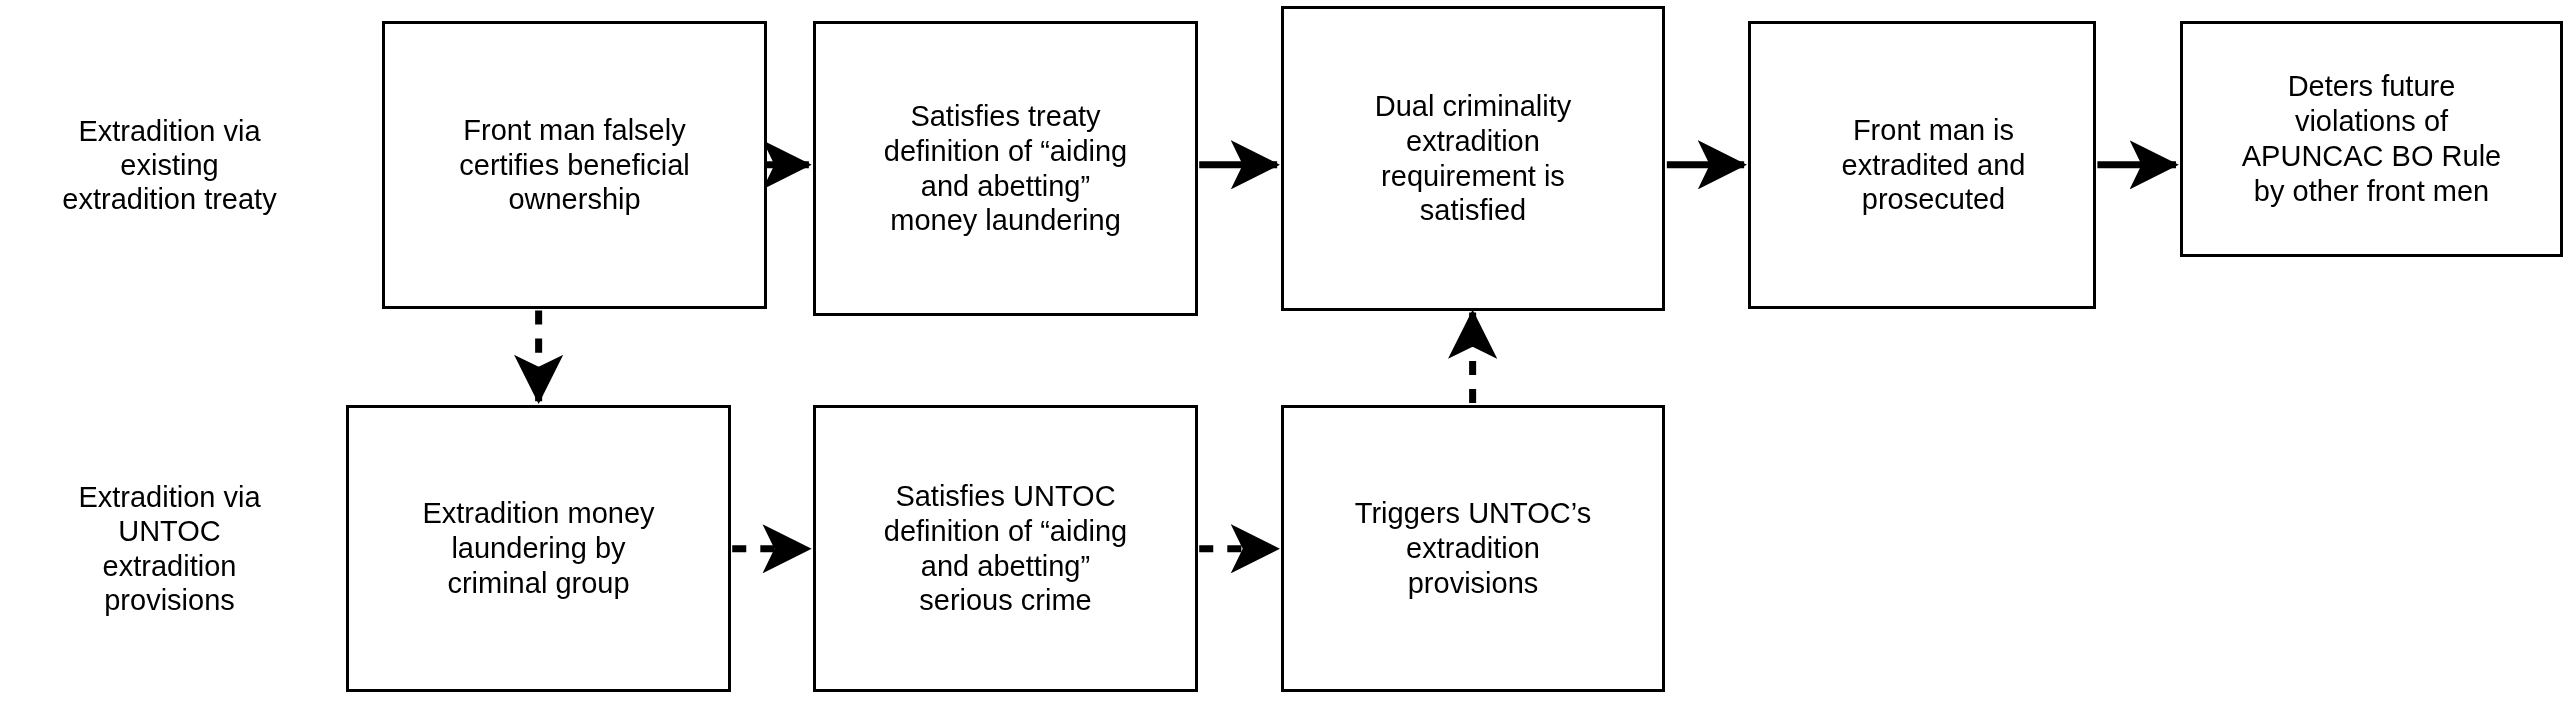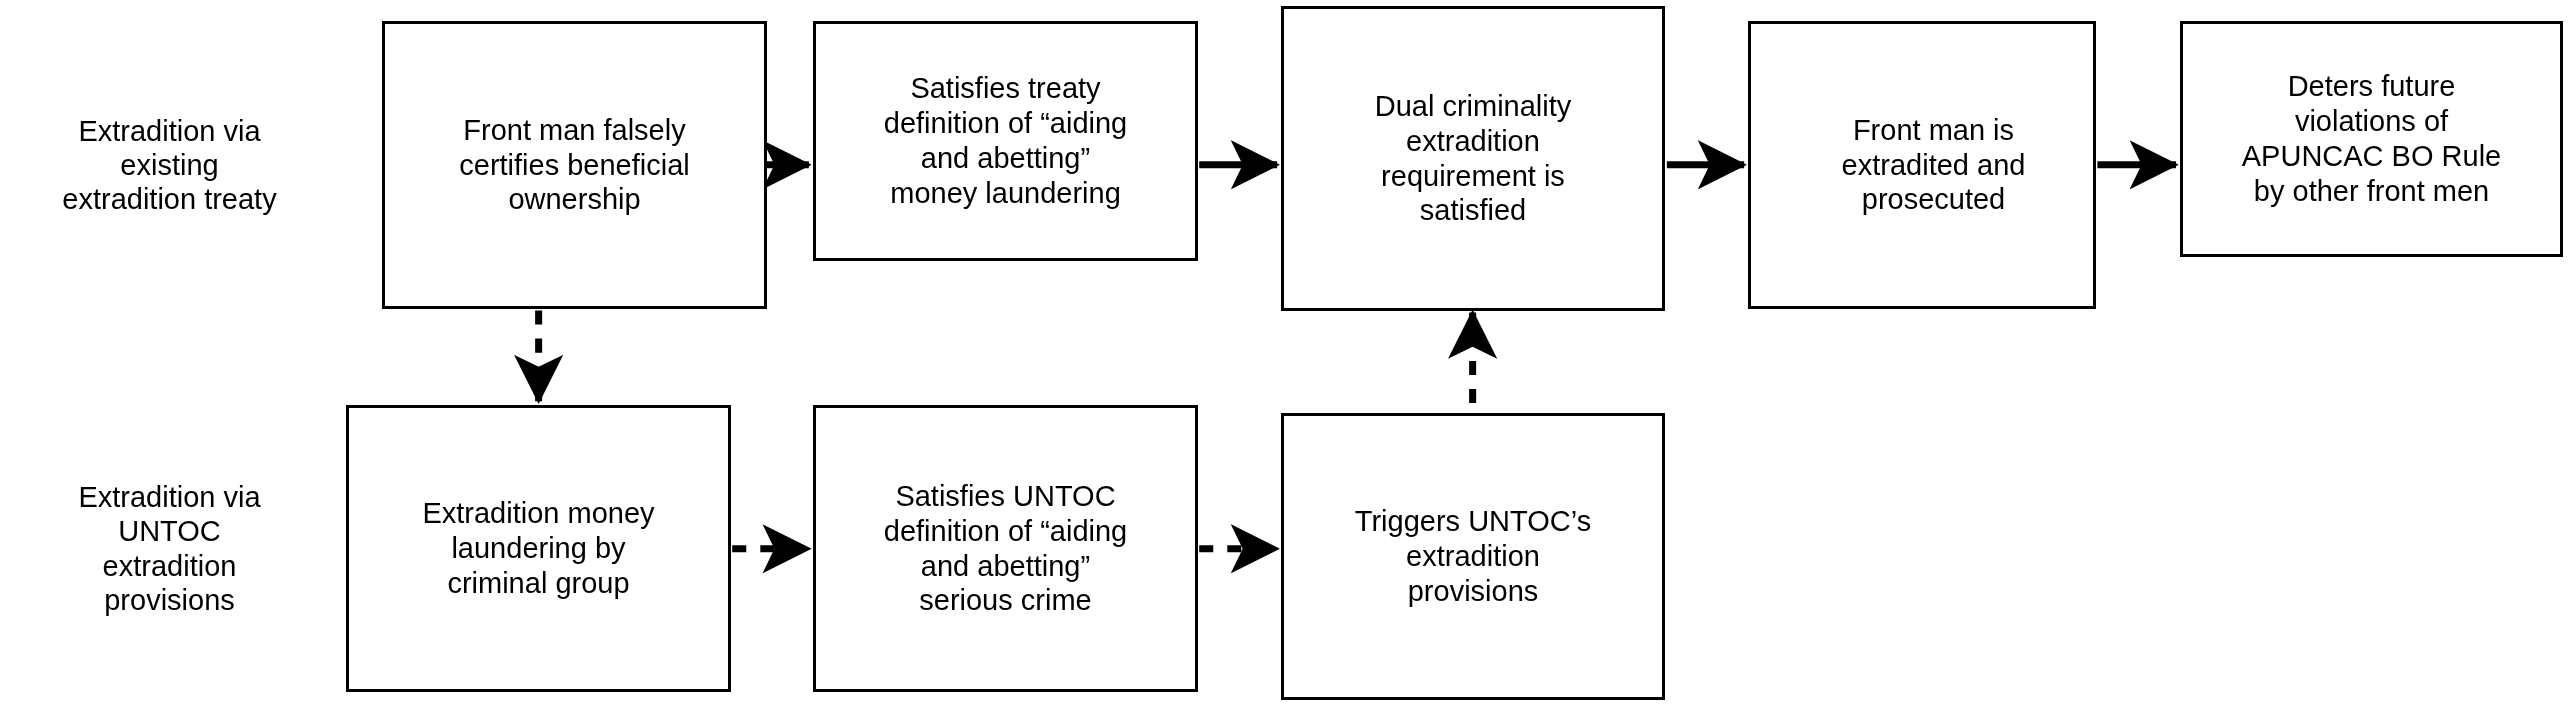--- a/index.html
+++ b/index.html
@@ -105,21 +105,21 @@
 
     <line x1="2305" y1="631" x2="2305" y2="489" stroke="#000000" stroke-width="11" stroke-dasharray="22 22" marker-end="url(#arrowhead-up)"></line>
   </svg>
 
   <div class="node-box" style="left:346px; top:21px; width:385px; height:288px;margin-left:36px;">
     <span class="node-text">Front man falsely
 certifies beneficial
 ownership</span>
   </div>
 
-  <div class="node-box" style="left:813px; top:21px; width:385px; height:240px;">
+  <div class="node-box" style="left:813px; top:21px; width:385px; height:295px;">
     <span class="node-text">Satisfies treaty
 definition of “aiding
 and abetting”
 money laundering</span>
   </div>
 
   <div class="node-box" style="left:1281px; top:6px; width:384px; height:305px;">
     <span class="node-text">Dual criminality
 extradition
 requirement is
@@ -145,20 +145,20 @@
 criminal group</span>
   </div>
 
   <div class="node-box" style="left:813px; top:405px; width:385px; height:287px;">
     <span class="node-text">Satisfies UNTOC
 definition of “aiding
 and abetting”
 serious crime</span>
   </div>
 
-  <div class="node-box" style="left:1281px; top:405px; width:384px; height:287px;margin-top:8px;">
+  <div class="node-box" style="left:1281px; top:405px; width:384px; height:287px;">
     <span class="node-text">Triggers UNTOC’s
 extradition
 provisions</span>
   </div>
 
 </div>
 
 
 </body></html>

